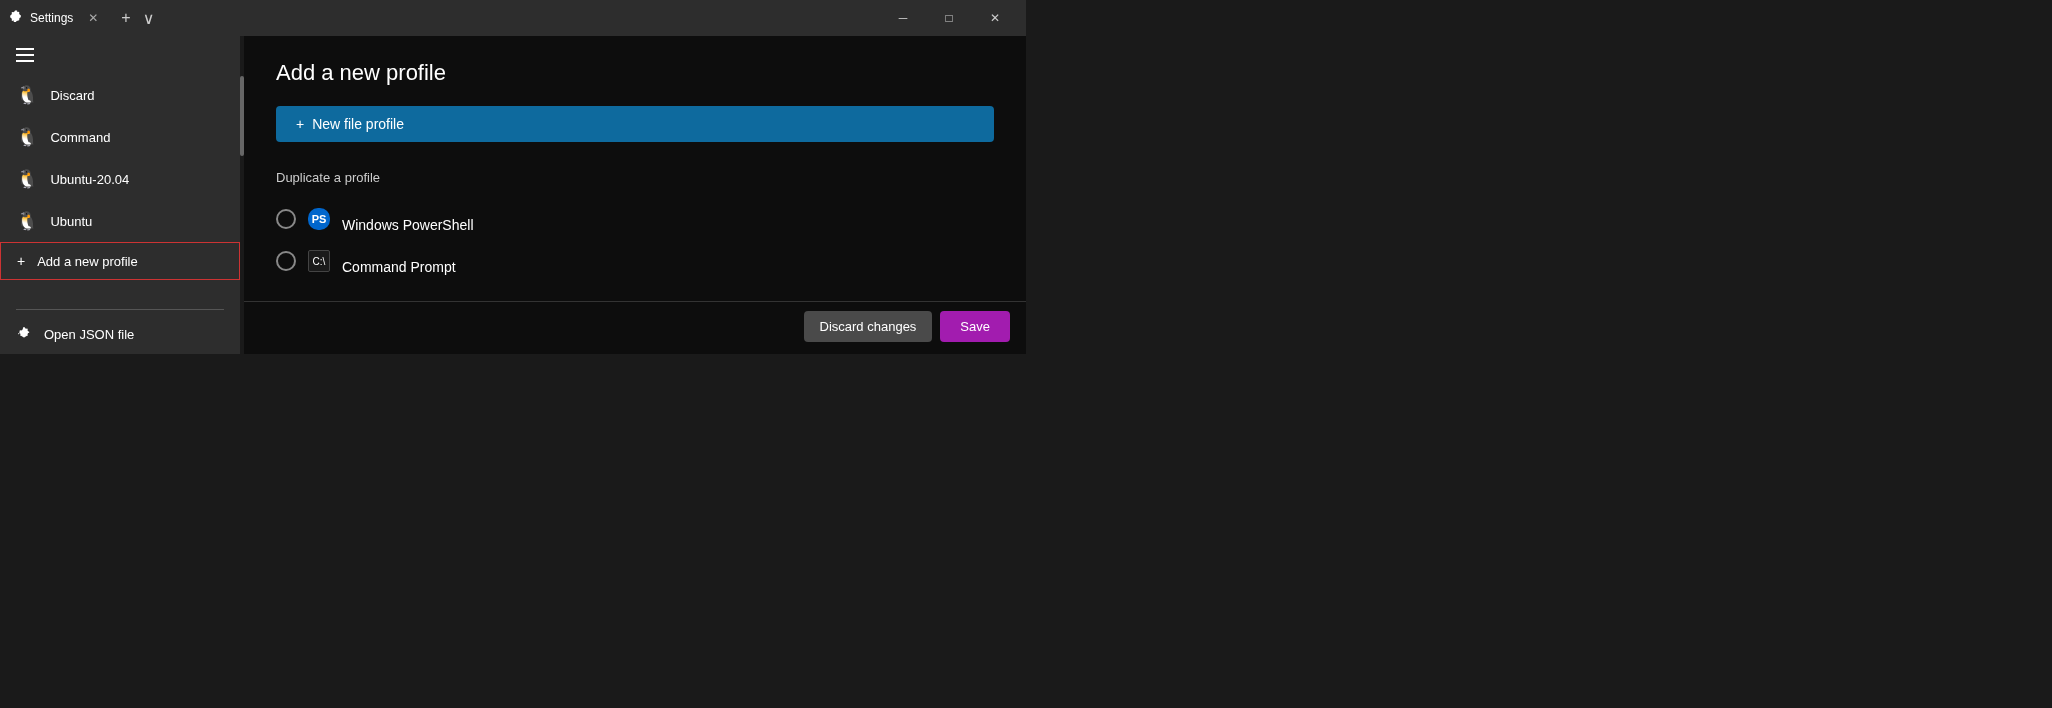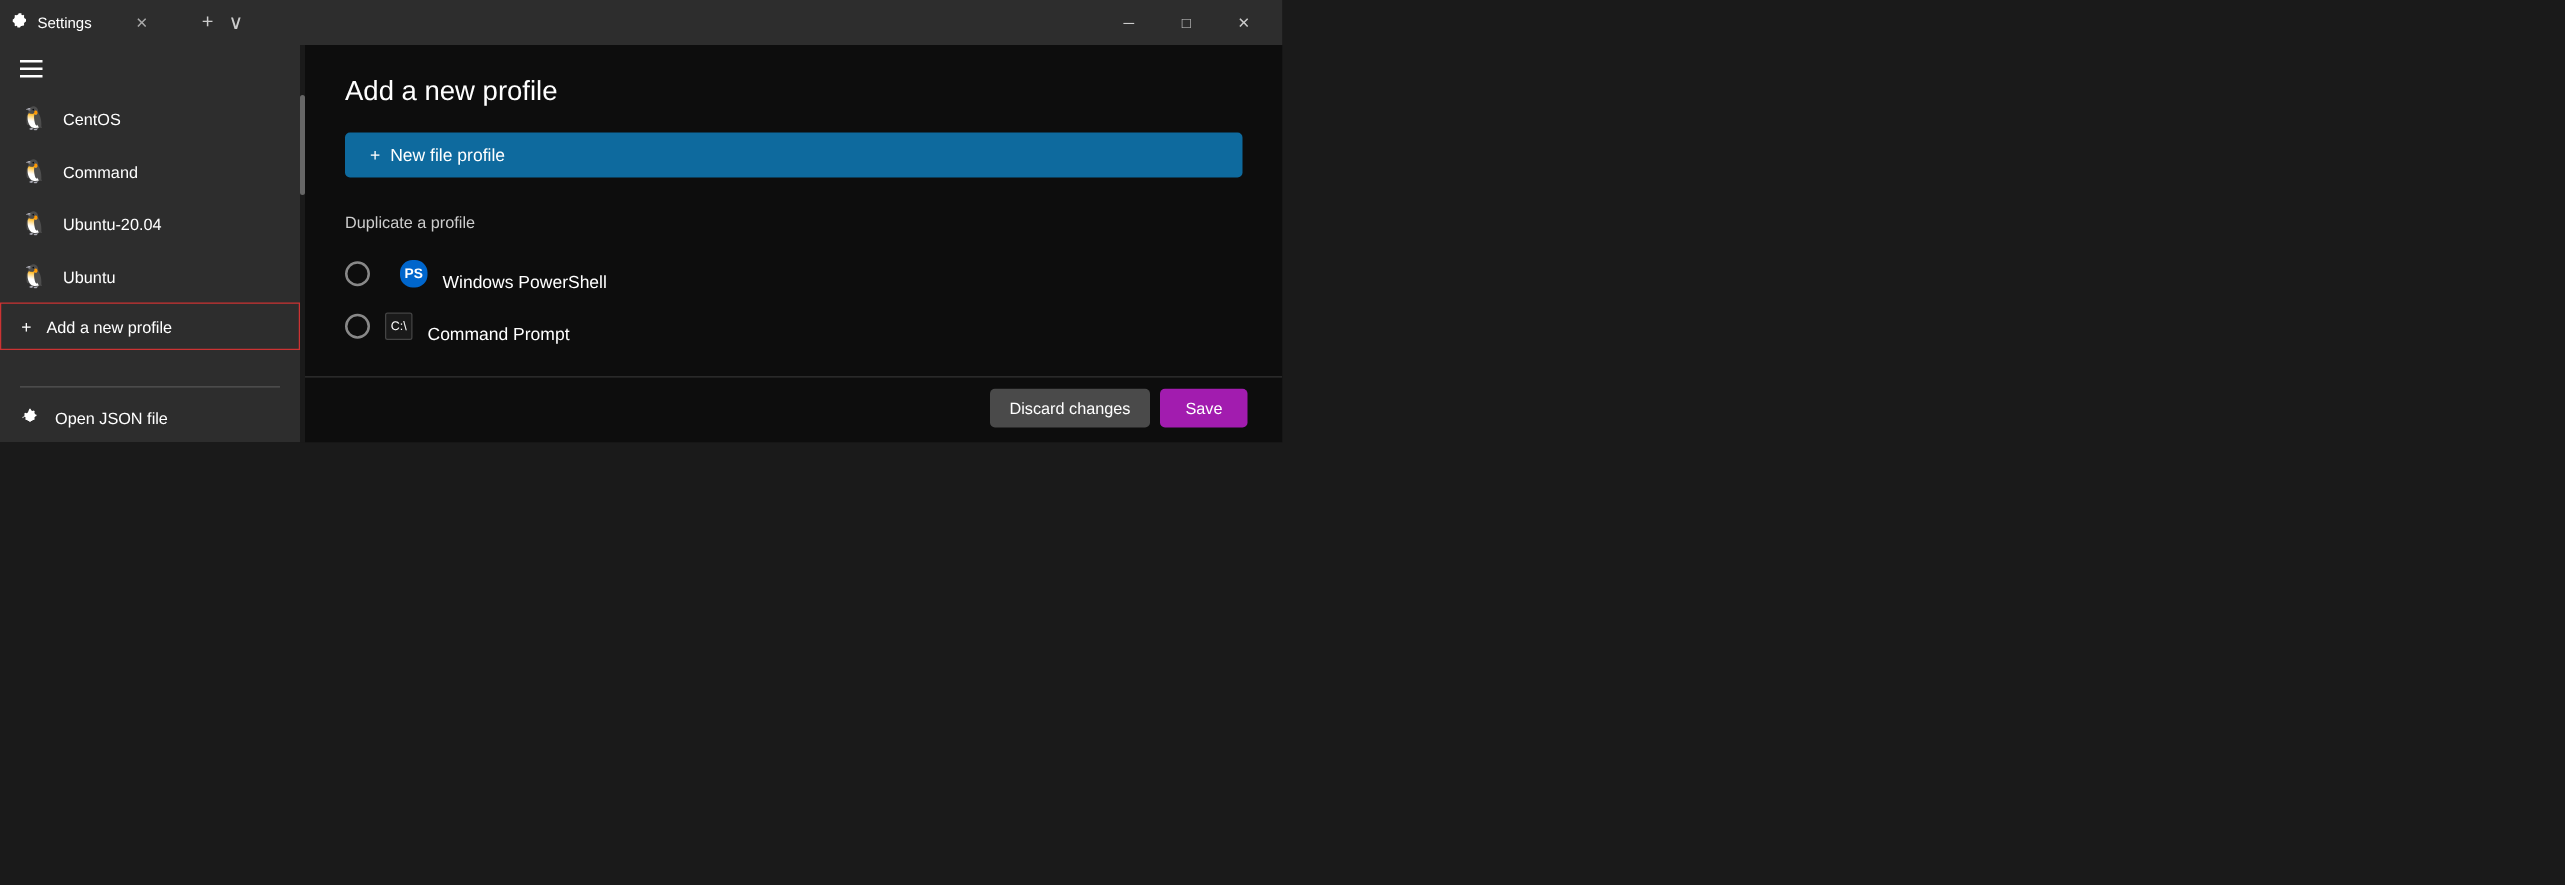--- a/index.html
+++ b/index.html
@@ -26,21 +26,21 @@
       background: #2d2d2d;
       display: flex;
       align-items: center;
       padding: 0 8px;
       flex-shrink: 0;
     }
 
     .titlebar-left {
       display: flex;
       align-items: center;
-      gap: 24px;
+      gap: 4px;
       flex: 1;
     }
 
     .settings-icon-wrap {
       display: flex;
       align-items: center;
       gap: 6px;
     }
 
     .gear-svg {
@@ -244,21 +244,20 @@
       width: 22px;
       height: 22px;
       background: #0066cc;
       display: flex;
       align-items: center;
       justify-content: center;
       border-radius: 10px;
       font-size: 11px;
       color: #ffffff;
       font-weight: bold;
-      margin-left: 12px;
     }
 
     .profile-icon-cmd {
       width: 22px;
       height: 22px;
       background: #1a1a1a;
       display: flex;
       align-items: center;
       justify-content: center;
       border-radius: 2px;
@@ -269,21 +268,21 @@
 
     .profile-name {
       font-size: 14px;
       color: #ffffff;
       margin-top: 12px;
     }
 
     .content-bottom-bar {
       position: absolute;
       bottom: 0;
-      right: 12px;
+      right: 0;
       padding: 12px 16px;
       display: flex;
       gap: 8px;
       align-items: center;
     }
 
     .discard-btn {
       background: #4a4a4a;
       color: #ffffff;
       border: none;
@@ -346,21 +345,21 @@
         <div class="hamburger">
           <span></span>
             <span></span>
             <span></span>
         </div>
       </div>
 
       <div class="sidebar-items">
         <div class="sidebar-item">
           <span class="linux-icon">🐧</span>
-          <span>CentOS</span>
+          <span>Discard</span>
         </div>
         <div class="sidebar-item">
           <span class="linux-icon">🐧</span>
           <span>Command</span>
         </div>
         <div class="sidebar-item">
           <span class="linux-icon">🐧</span>
           <span>Ubuntu-20.04</span>
         </div>
         <div class="sidebar-item">

